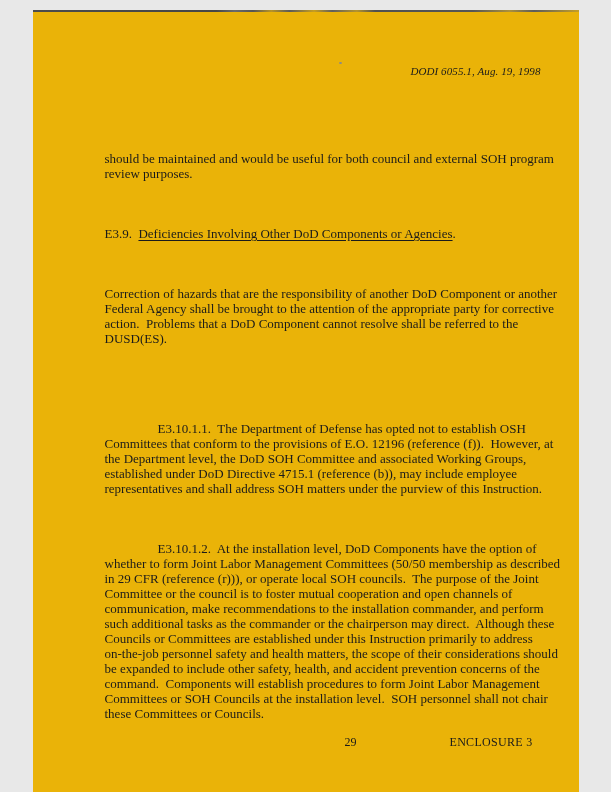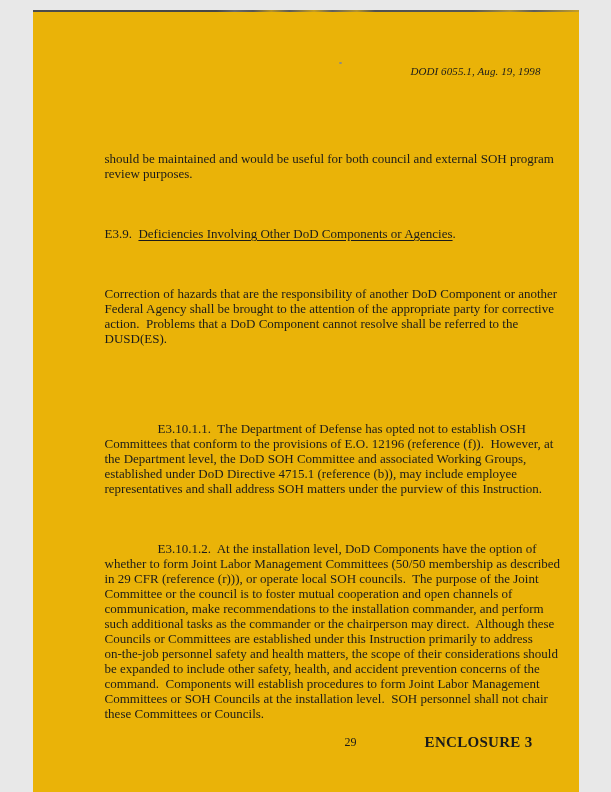--- a/index.html
+++ b/index.html
@@ -63,24 +63,23 @@
     position: absolute;
     top: 726px;
     left: 312px;
     font-size: 12px;
     line-height: 12px;
   }
   .footer-enclosure {
     position: absolute;
     top: 726px;
     right: 46px;
-    font-size: 15px;
+    font-size: 12px;
     line-height: 12px;
     letter-spacing: 0.3px;
-    font-weight: bold;
   }
 </style>
 </head>
 <body>
 
 <div class="page">
 
   <div class="scan-edge"></div>
   <div class="speck"></div>
 

